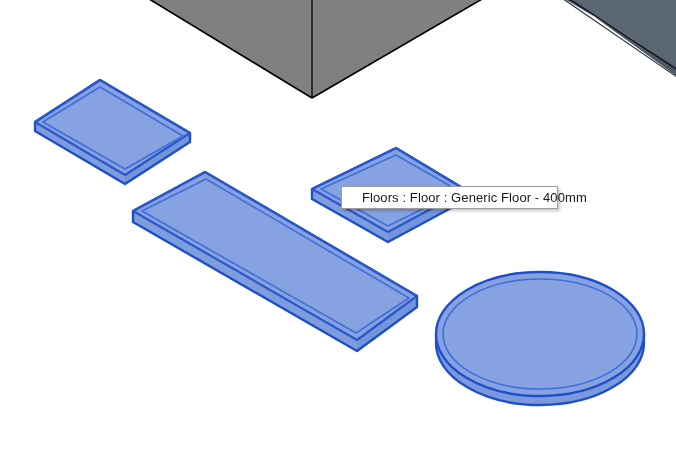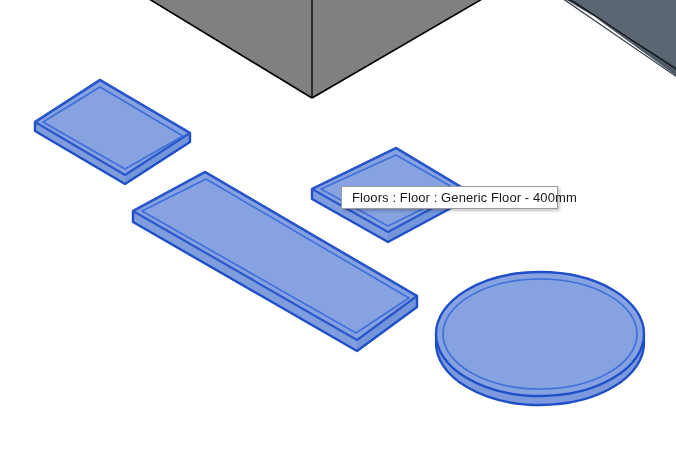--- a/index.html
+++ b/index.html
@@ -29,21 +29,21 @@
     left: 0;
     top: 0;
     display: block;
   }
   .tooltip {
     position: absolute;
     box-sizing: border-box;
     background: #ffffff;
     border: 1px solid #9a9a9a;
     box-shadow: 2px 2px 3px rgba(0,0,0,0.22);
-    padding: 0 10px;
+    padding: 0 20px;
     white-space: nowrap;
     font-family: "Liberation Sans", sans-serif;
     font-size: 13px;
     line-height: 21px;
     color: #1a1a1a;
     letter-spacing: 0.1px;
   }
 </style>
 </head>
 <body>

